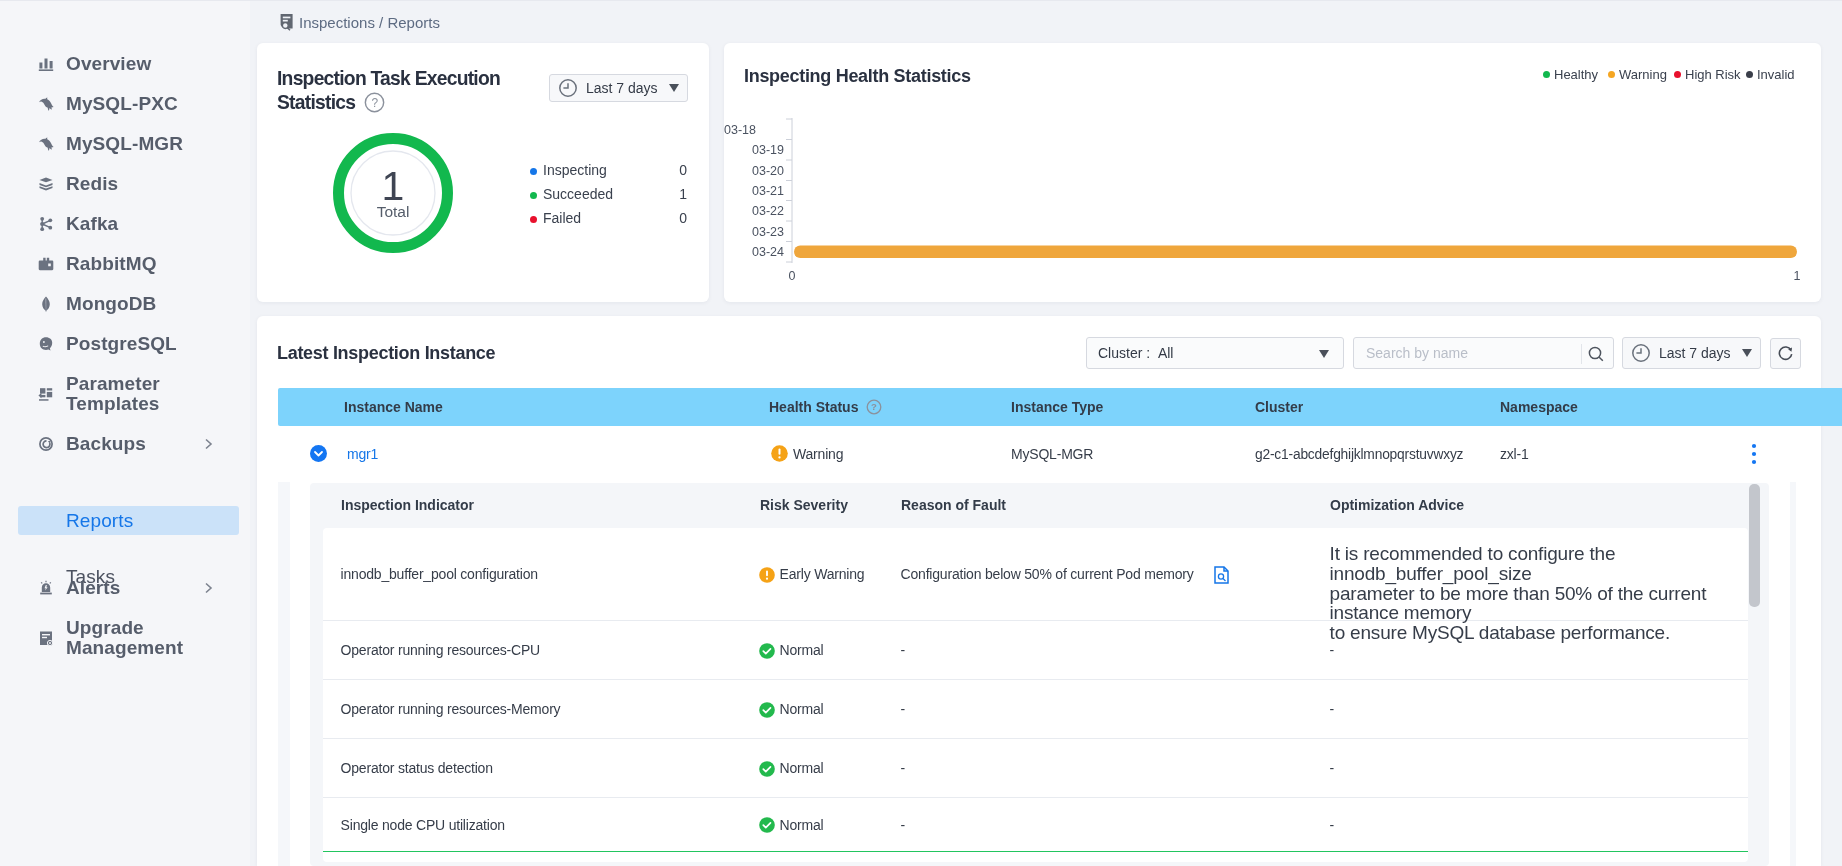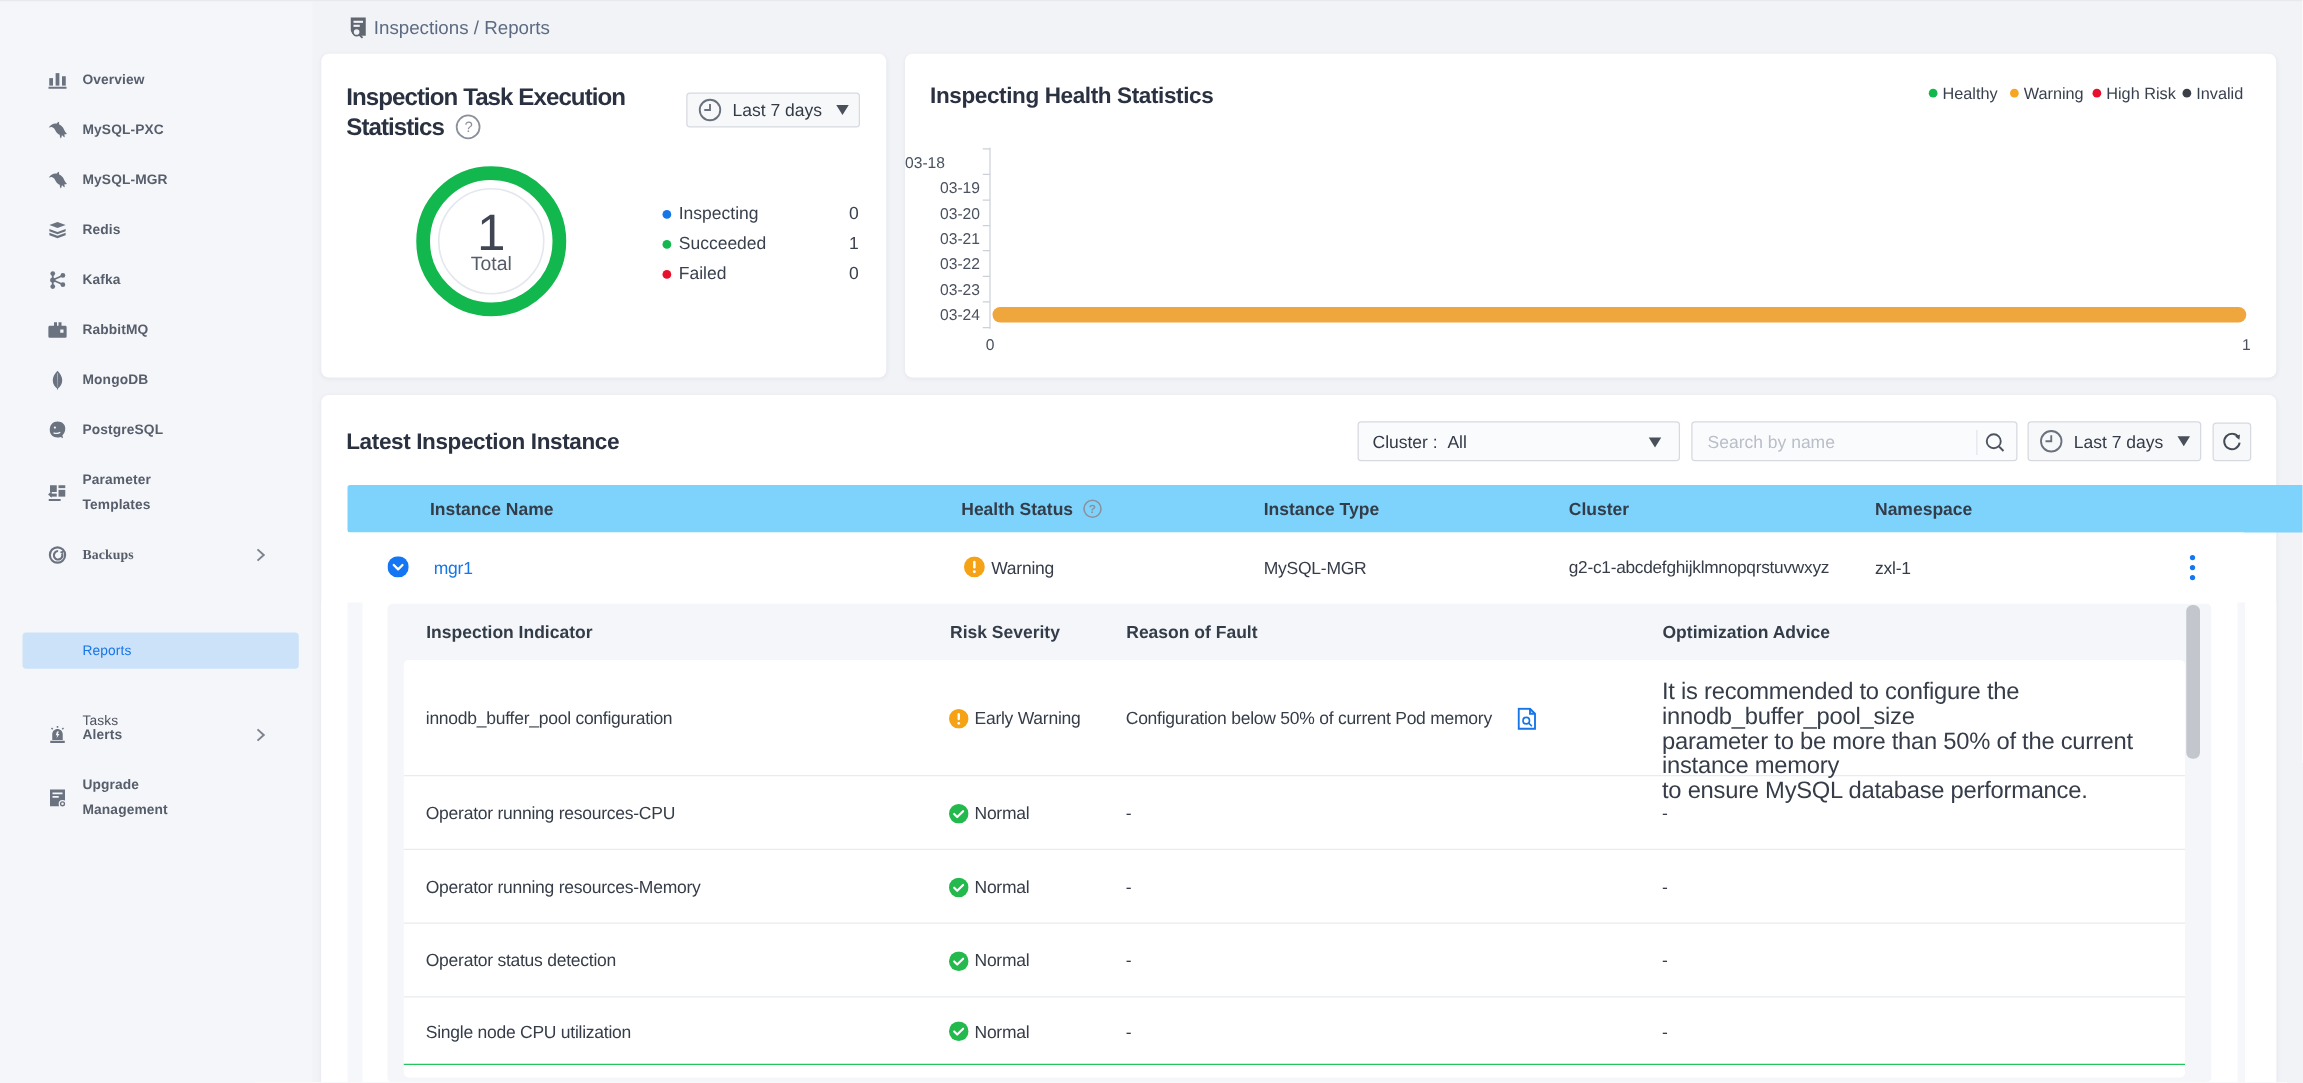--- a/index.html
+++ b/index.html
@@ -2,21 +2,21 @@
 <html><head>
 <meta charset="utf-8">
 <style>
   * { margin:0; padding:0; box-sizing:border-box; }
   html,body { width:1842px; height:866px; overflow:hidden; }
   body { font-family:"Liberation Sans", sans-serif; background:#f1f3f7; position:relative; }
   .abs { position:absolute; }
   #sidebar { position:absolute; left:0; top:0; width:250px; height:866px; background:#f5f6f9; }
   .mi { position:absolute; left:0; width:250px; height:40px; }
   .mi .ico { position:absolute; left:38px; top:50%; margin-top:-8px; width:16px; height:16px; }
-  .mi .lbl { position:absolute; left:66px; top:50%; transform:translateY(-50%); font-size:11px; font-weight:700; color:#565d6b; letter-spacing:0.1px; }
+  .mi .lbl { position:absolute; left:66px; top:50%; transform:translateY(-50%); font-size:19px; font-weight:700; color:#565d6b; letter-spacing:0.1px; }
   .mi .chev { position:absolute; left:202px; top:50%; margin-top:-6px; width:12px; height:12px; }
   .card { position:absolute; background:#fff; border-radius:6px; box-shadow:0 1px 4px rgba(25,35,61,0.06); }
   .btn7d { position:absolute; height:28px; border:1px solid #d6d9e0; border-radius:3px; background:#f7f8fa; display:flex; align-items:center; }
   .btn7d .txt { font-size:14px; color:#343b47; margin-left:8px; }
   .caret { width:0; height:0; border-left:5.25px solid transparent; border-right:5.25px solid transparent; border-top:8px solid #4a505a; }
   .hdrcell { position:absolute; font-size:14px; font-weight:700; color:#333c49; top:50%; transform:translateY(-50%); white-space:nowrap; }
   .cell { position:absolute; font-size:14px; color:#363d49; top:50%; transform:translateY(-50%); white-space:nowrap; letter-spacing:-0.2px; }
 </style>
 </head>
 <body>
@@ -109,21 +109,21 @@
           <rect x="8.8" y="2.2" width="5.4" height="2.3"></rect>
           <rect x="8.8" y="5.9" width="5.4" height="5.4"></rect>
           <rect x="2" y="8.9" width="5.4" height="2.4"></rect>
           <path d="M1 13.2h9.5v1.5H1z"></path>
           <path d="M3.8 10.8v6l-3.3-3z" transform="translate(0,-2.9) scale(0.9)"></path>
         </g>
       </svg>
     <span class="lbl" style="line-height:20px;">Parameter<br>Templates</span>
   </div>
 
-  <div class="mi" style="top:424px;font-family:Liberation Serif, serif;">
+  <div class="mi" style="top:424px;">
     <svg class="ico" viewBox="0 0 16 16">
         <g fill="none" stroke="#6b7280" stroke-width="1.7">
           <circle cx="8" cy="8" r="6.1"></circle>
           <path d="M8.5 4.8a3.4 3.4 0 1 0 3.2 2.2"></path>
         </g>
         <path fill="#6b7280" d="M12.6 4.4l-.4 3-2.4-1.9z"></path>
       </svg>
     <span class="lbl">Backups</span>
     <svg class="chev" viewBox="0 0 12 12">
         <path d="M4 1.5L9 6l-5 4.5" fill="none" stroke="#7d838f" stroke-width="1.6"></path>

